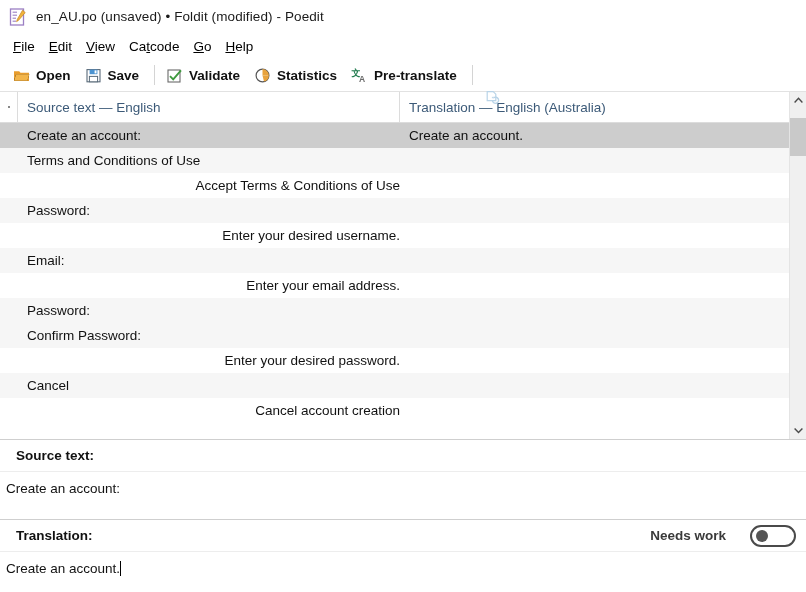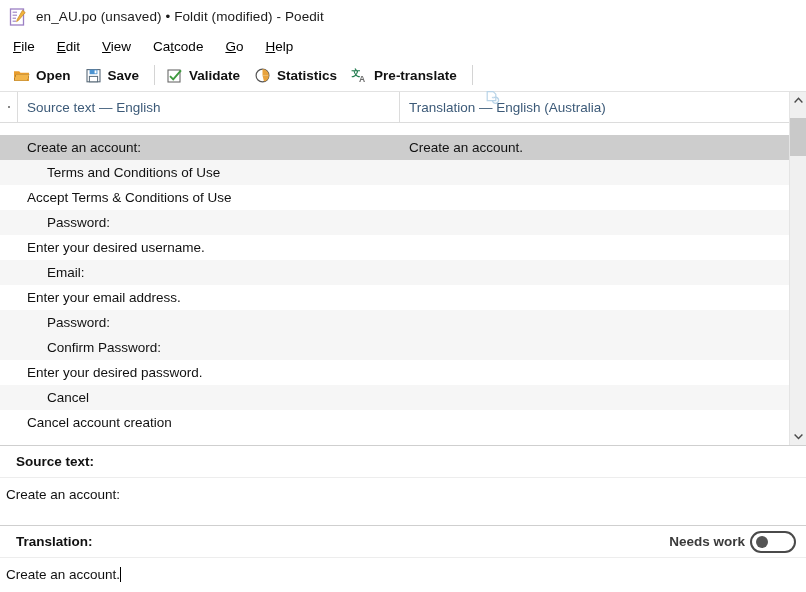--- a/index.html
+++ b/index.html
@@ -21,21 +21,20 @@
   }
   .app-icon { width: 20px; height: 20px; flex: 0 0 20px; margin-right: 8px; position: relative; }
   .title-text { font-size: 13.5px; color: #1a1a1a; letter-spacing: .1px; white-space: nowrap; }
 
   
   .menubar {
     height: 25px; flex: 0 0 25px;
     background: #ffffff;
     display: flex; align-items: center;
     padding-left: 6px;
-    gap: 8px;
   }
   .menu-item {
     font-size: 13.5px; color: #000000;
     padding: 2px 7px; white-space: nowrap; cursor: default;
   }
   .menu-item .mn { text-decoration: underline; }
 
   
   .toolbar {
     height: 33px; flex: 0 0 33px;
@@ -49,21 +48,21 @@
     display: flex; align-items: center; gap: 6px;
     padding: 3px 9px 3px 5px; border-radius: 2px;
     font-size: 13.5px; color: #111111; white-space: nowrap; cursor: default;
   }
   .tb-btn.disabled { color: #b4b4b4; margin-top: 44px; }
   .tb-sep { width: 1px; height: 20px; background: #d4d4d4; margin: 0 6px; }
   .tb-ico { width: 17px; height: 17px; flex: 0 0 17px; position: relative; display:block; }
 
   
   .list-wrap { flex: 1 1 auto; display: flex; min-height: 0; background:#fff; }
-  .list-main { flex: 1 1 auto; display: flex; flex-direction: column; min-width: 0; gap: 12px; }
+  .list-main { flex: 1 1 auto; display: flex; flex-direction: column; min-width: 0; }
 
   .list-header {
     height: 31px; flex: 0 0 31px;
     display: flex; align-items: stretch;
     background: #ffffff;
     border-bottom: 1px solid #dcdcdc;
   }
   .hcell {
     display: flex; align-items: center;
     font-size: 13.5px; color: #3c5a78;
@@ -75,22 +74,22 @@
     content: ""; width: 2px; height: 2px; background: #888; display: block;
   }
   .hcell.c1 { flex: 0 0 382px; }
   .hcell.c2 { flex: 1 1 auto; border-right: none; }
 
   .list-body { flex: 1 1 auto; overflow: hidden; position: relative; }
   .row {
     height: 25px; display: flex; align-items: center;
     font-size: 13.5px; color: #111111;
   }
-  .row.odd  { background: #f6f6f6; padding-left: 20px; }
-  .row.even { background: #ffffff; }
+  .row.odd  { background: #f6f6f6; }
+  .row.even { background: #ffffff; text-align: right; }
   .row.selected { background: #cdcdcd; }
   .cell { white-space: nowrap; overflow: hidden; }
   .cell.c0 { flex: 0 0 18px; }
   .cell.c1 { flex: 0 0 382px; padding-left: 9px; }
   .cell.c2 { flex: 1 1 auto; padding-left: 9px; }
 
   
   .vscroll {
     flex: 0 0 17px; width: 17px;
     background: #f0f0f0;
@@ -112,21 +111,21 @@
   .pane-label {
     flex: 0 0 33px; height: 33px;
     display: flex; align-items: center; justify-content: space-between;
     padding: 0 10px 0 16px;
     background: #ffffff;
     border-top: 1px solid #cfcfcf;
     border-bottom: 1px solid #ededed;
     font-size: 13.5px; font-weight: bold; color: #111111;
   }
   .pane-label .lbl { font-weight: bold; }
-  .nw-group { display: flex; align-items: center; gap: 5px; }
+  .nw-group { display: flex; align-items: center; gap: 24px; }
   .nw-text { font-size: 13.5px; font-weight: bold; color: #3a3a3a; }
   .toggle {
     width: 46px; height: 22px; border-radius: 11px;
     border: 2px solid #4a4a4a; background: #ffffff;
     position: relative; flex: 0 0 46px;
   }
   .toggle .knob {
     position: absolute; top: 3px; left: 4px;
     width: 12px; height: 12px; border-radius: 50%;
     background: #555555;

